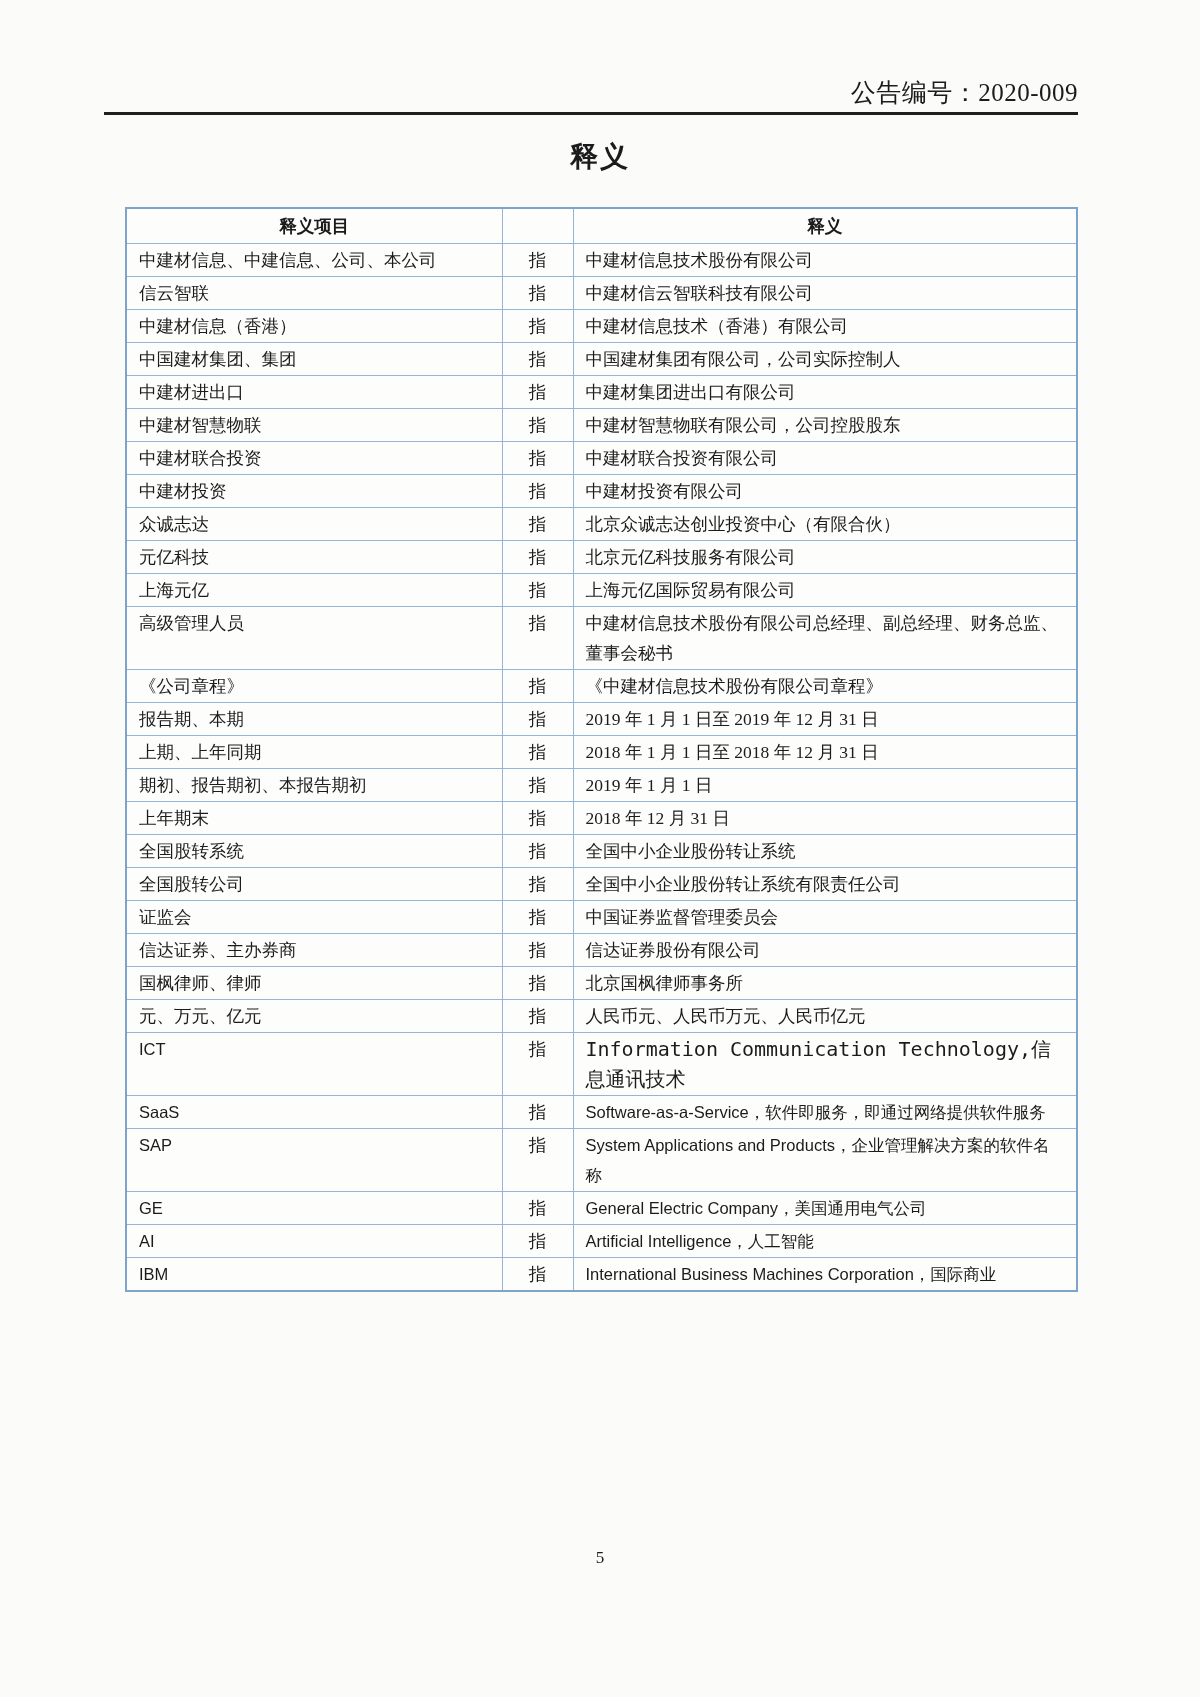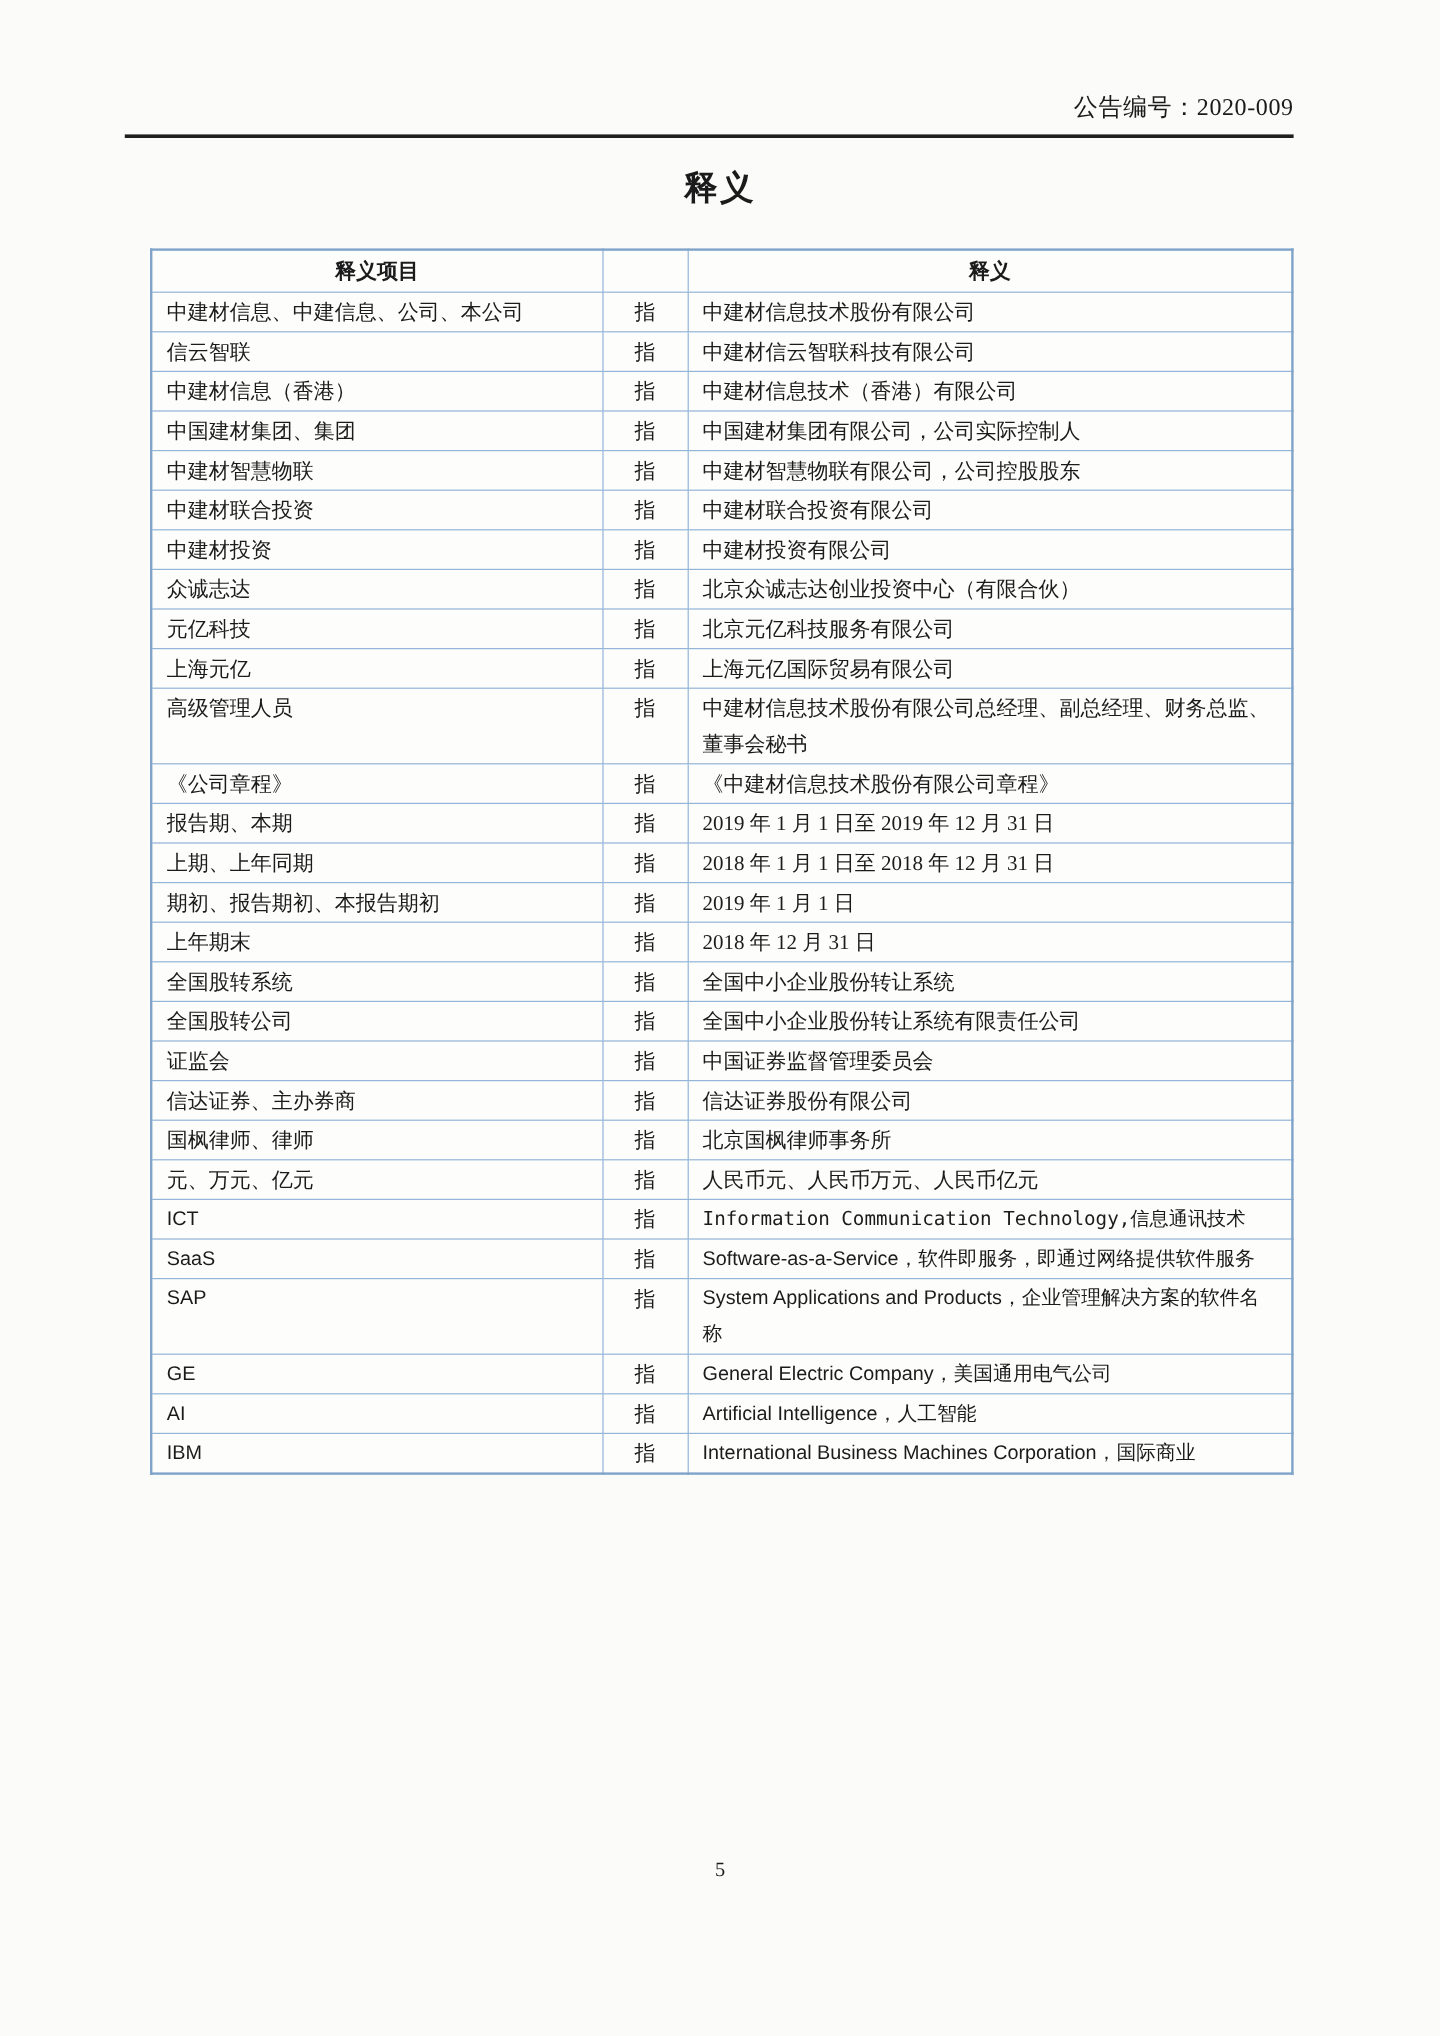--- a/index.html
+++ b/index.html
@@ -8,21 +8,21 @@
     background:#fbfbfa;
     font-family:"Liberation Serif","DejaVu Serif",serif;
     color:#1b1b1b;
     position:relative;
   }
   .page{
     width:1200px;height:1697px;position:relative;overflow:hidden;
   }
   .announce-no{
     position:absolute;top:76px;left:0;right:122px;
-    text-align:right;font-size:20px;letter-spacing:.5px;
+    text-align:right;font-size:25px;letter-spacing:.5px;
   }
   .top-rule{
     position:absolute;top:112px;left:104px;width:974px;height:0;
     border-top:3px solid #1f1f1f;
   }
   .doc-title{
     position:absolute;top:138px;left:0;width:1200px;
     text-align:center;font-size:28px;font-weight:bold;letter-spacing:2px;
   }
   table.def-table{
@@ -48,21 +48,21 @@
   .def-table th{
     text-align:center;
     font-weight:bold;
     padding:2px 6px;
   }
   .def-table td.c-zhi{
     text-align:center;
     padding:1px 2px;
   }
   .latin-sans{font-family:"Liberation Sans","DejaVu Sans",sans-serif;font-size:16.5px;margin-top:16px;}
-  .latin-mono{font-family:"DejaVu Sans Mono","Liberation Mono",monospace;font-size:16px;}
+  .latin-mono{font-family:"DejaVu Sans Mono","Liberation Mono",monospace;font-size:20px;}
   .page-number{
     position:absolute;top:1548px;left:0;width:1200px;
     text-align:center;font-size:17px;
   }
 </style>
 </head>
 <body>
 
 <div class="page">
 
@@ -100,20 +100,25 @@
           <td class="c-item">中建材信息（香港）</td>
           <td class="c-zhi">指</td>
           <td class="c-def">中建材信息技术（香港）有限公司</td>
         </tr>
         <tr>
           <td class="c-item">中国建材集团、集团</td>
           <td class="c-zhi">指</td>
           <td class="c-def">中国建材集团有限公司，公司实际控制人</td>
         </tr>
         <tr>
+          <td class="c-item">中建材进出口</td>
+          <td class="c-zhi">指</td>
+          <td class="c-def">中建材集团进出口有限公司</td>
+        </tr>
+        <tr>
           <td class="c-item">中建材智慧物联</td>
           <td class="c-zhi">指</td>
           <td class="c-def">中建材智慧物联有限公司，公司控股股东</td>
         </tr>
         <tr>
           <td class="c-item">中建材联合投资</td>
           <td class="c-zhi">指</td>
           <td class="c-def">中建材联合投资有限公司</td>
         </tr>
         <tr>

